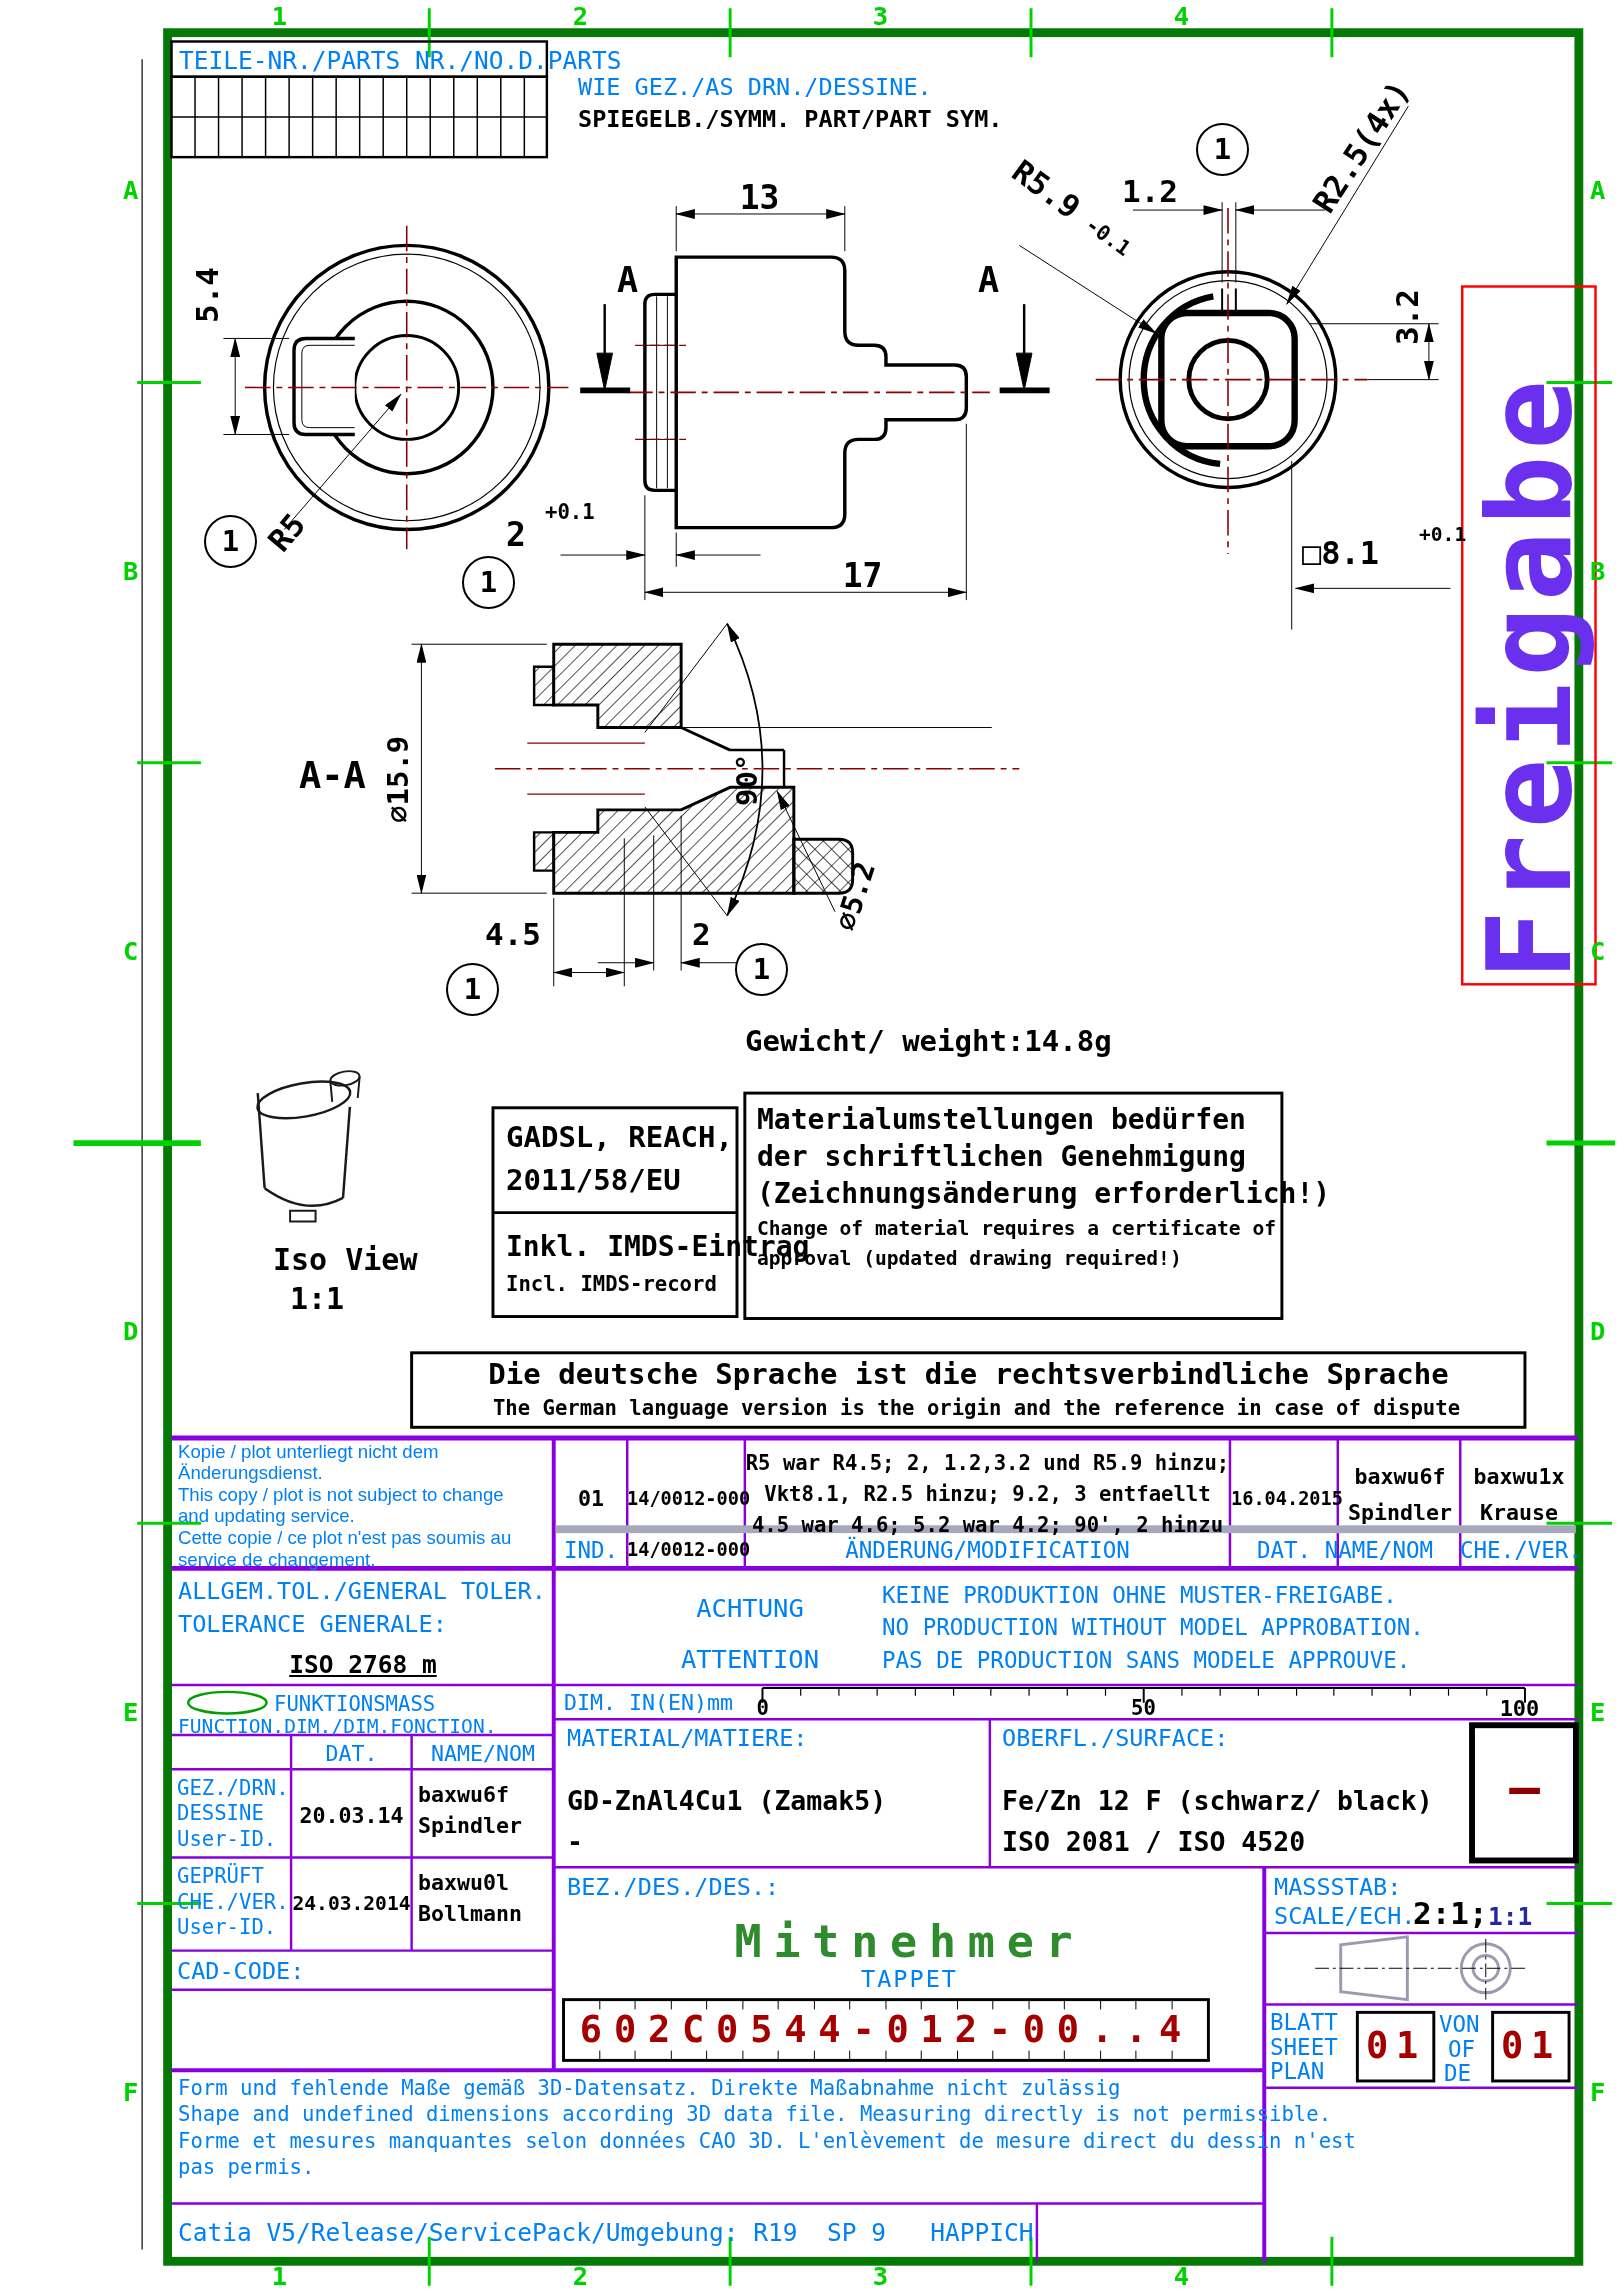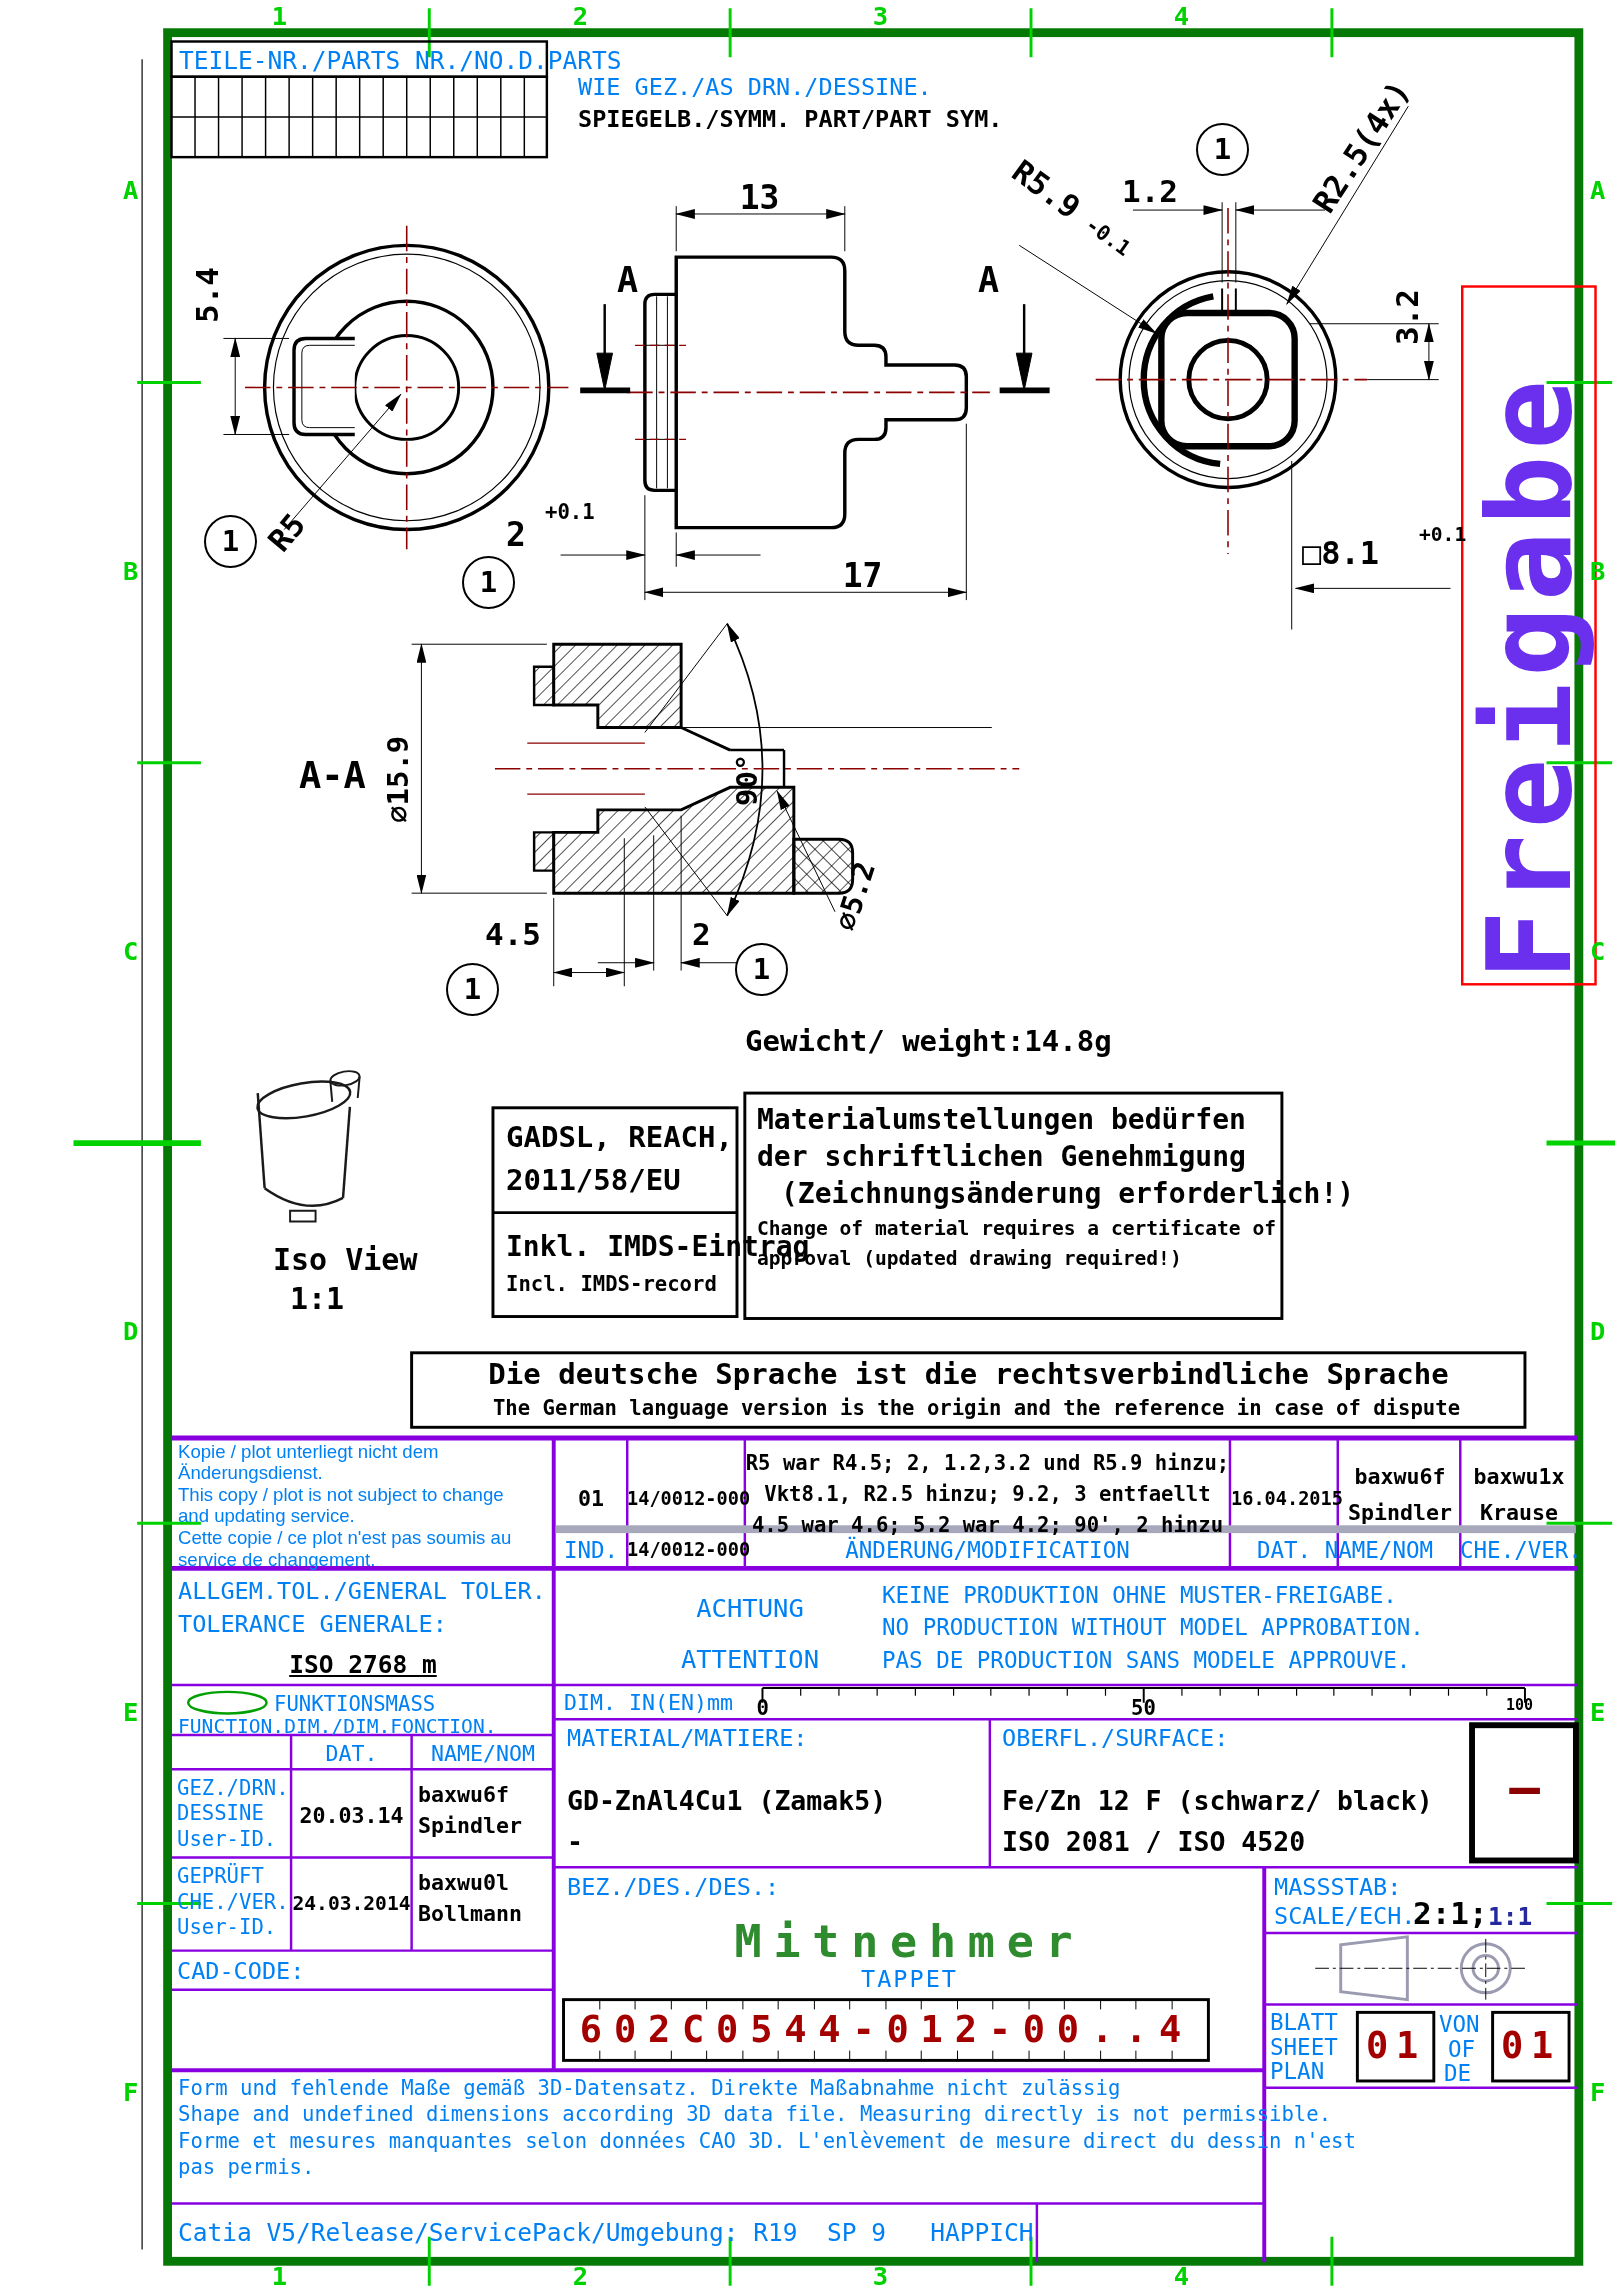--- a/index.html
+++ b/index.html
@@ -286,21 +286,21 @@
 <div class="t cad" style="left:253px;top:1245px;font-size:30px;margin-left:20px;">Iso View</div>
 <div class="t cad" style="left:290px;top:1284px;font-size:30px;">1:1</div>
 
 <div class="t cad" style="left:506px;top:1123px;font-size:29px;">GADSL, REACH,</div>
 <div class="t cad" style="left:506px;top:1166px;font-size:29px;">2011/58/EU</div>
 <div class="t cad" style="left:506px;top:1233px;font-size:28px;">Inkl. IMDS-Eintrag</div>
 <div class="t cad" style="left:506px;top:1274px;font-size:20.6px;">Incl. IMDS-record</div>
 
 <div class="t cad" style="left:757px;top:1106px;font-size:28px;">Materialumstellungen bedürfen</div>
 <div class="t cad" style="left:757px;top:1143px;font-size:28px;">der schriftlichen Genehmigung</div>
-<div class="t cad" style="left:757px;top:1180px;font-size:28px;margin-left:24px;">(Zeichnungsänderung erforderlich!)</div>
+<div class="t cad" style="left:757px;top:1180px;font-size:28px;">(Zeichnungsänderung erforderlich!)</div>
 <div class="t cad" style="left:757px;top:1219px;font-size:19.6px;">Change of material requires a certificate of</div>
 <div class="t cad" style="left:757px;top:1249px;font-size:19.6px;">approval (updated drawing required!)</div>
 
 <div class="t cad ctr" style="left:412px;top:1360px;width:1113px;font-size:29px;">Die deutsche Sprache ist die rechtsverbindliche Sprache</div>
 <div class="t cad ctr" style="left:412px;top:1398px;width:1113px;font-size:20.6px;padding-left:8px;">The German language version is the origin and the reference in case of dispute</div>
 
 <div class="t rot" style="left:1472px;top:980px;transform:rotate(-90deg);font-family:'DejaVu Sans Mono',monospace;font-weight:bold;font-size:116px;letter-spacing:5.9px;color:#6a30ee;">Freigabe</div>
 
 <div class="t hb" style="left:178px;top:1443px;font-size:18.6px;">Kopie / plot unterliegt nicht dem</div>
 <div class="t hb" style="left:178px;top:1464px;font-size:18.6px;">Änderungsdienst.</div>
@@ -331,21 +331,21 @@
 <div class="t cad ctr" style="left:172px;top:1653px;width:382px;font-size:24.5px;text-decoration:underline;">ISO 2768 m</div>
 <div class="t cb ctr" style="left:554px;top:1596px;width:392px;font-size:25.5px;">ACHTUNG</div>
 <div class="t cb ctr" style="left:554px;top:1647px;width:392px;font-size:25.5px;">ATTENTION</div>
 <div class="t cb" style="left:882px;top:1584px;font-size:22.5px;">KEINE PRODUKTION OHNE MUSTER-FREIGABE.</div>
 <div class="t cb" style="left:882px;top:1616px;font-size:22.5px;">NO PRODUCTION WITHOUT MODEL APPROBATION.</div>
 <div class="t cb" style="left:882px;top:1649px;font-size:22.5px;">PAS DE PRODUCTION SANS MODELE APPROUVE.</div>
 
 <div class="t cb" style="left:564px;top:1692px;font-size:21.6px;">DIM. IN(EN)mm</div>
 <div class="t cad ctr" style="left:750px;top:1698px;width:25.5px;font-size:20.6px;">0</div>
 <div class="t cad ctr" style="left:1124px;top:1698px;width:39px;font-size:20.6px;">50</div>
-<div class="t cad ctr" style="left:1494px;top:1698px;width:51px;font-size:15px;">100</div>
+<div class="t cad ctr" style="left:1494px;top:1698px;width:51px;font-size:22px;">100</div>
 <div class="t cb" style="left:274px;top:1694px;font-size:20.6px;">FUNKTIONSMASS</div>
 <div class="t cb" style="left:178px;top:1717px;font-size:19.6px;">FUNCTION.DIM./DIM.FONCTION.</div>
 
 <div class="t cb" style="left:567px;top:1727px;font-size:23.5px;">MATERIAL/MATIERE:</div>
 <div class="t cad" style="left:567px;top:1788px;font-size:26.5px;">GD-ZnAl4Cu1 (Zamak5)</div>
 <div class="t cad" style="left:567px;top:1829px;font-size:26.5px;">-</div>
 <div class="t cb" style="left:1002px;top:1727px;font-size:23.5px;">OBERFL./SURFACE:</div>
 <div class="t cad" style="left:1002px;top:1788px;font-size:26.5px;">Fe/Zn 12 F (schwarz/ black)</div>
 <div class="t cad" style="left:1002px;top:1829px;font-size:26.5px;">ISO 2081 / ISO 4520</div>
 <div class="t ctr" style="left:1494px;top:1762px;width:61px;font-size:51px;font-weight:bold;color:#8b0000;font-family:'DejaVu Sans Mono',monospace;">–</div>

